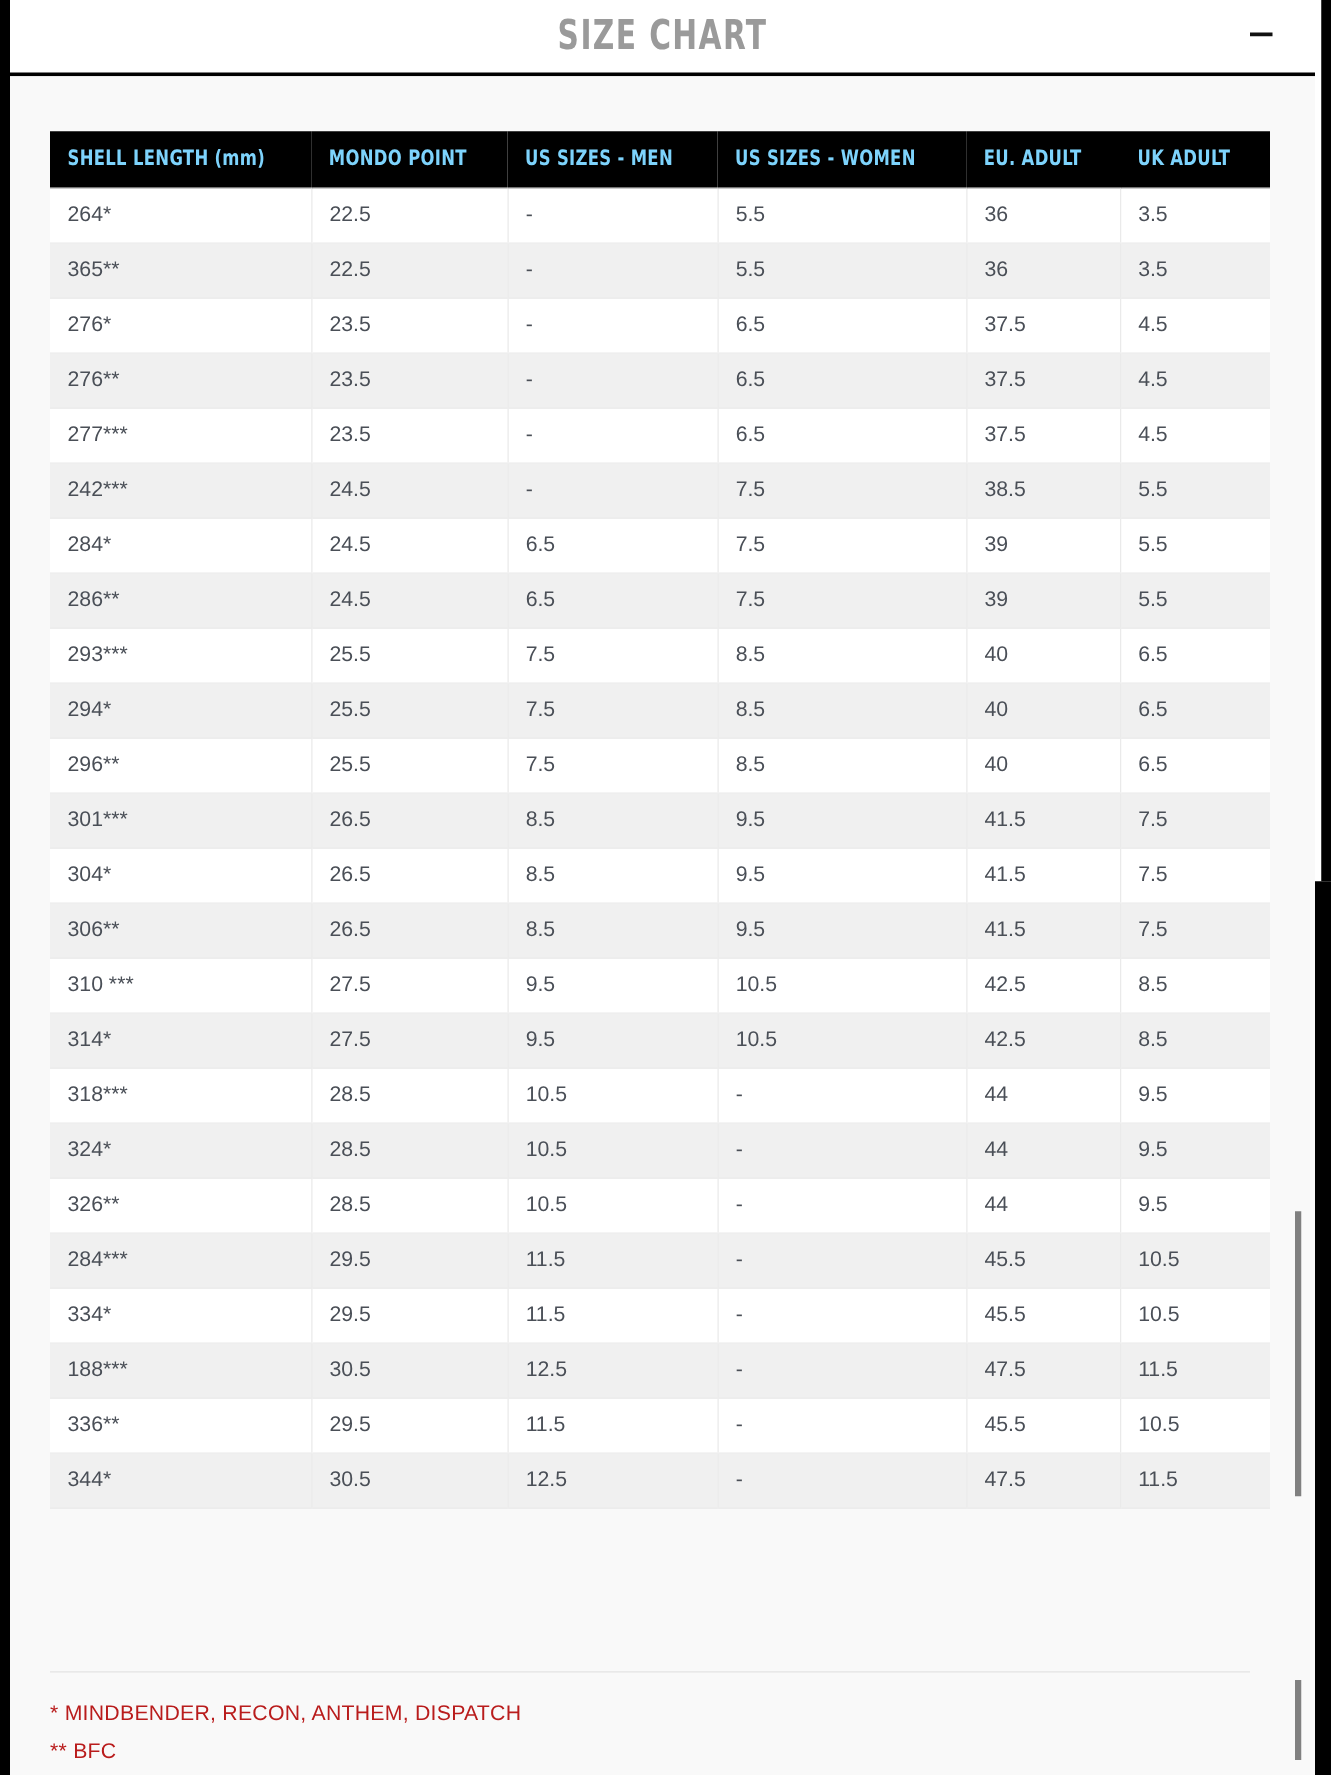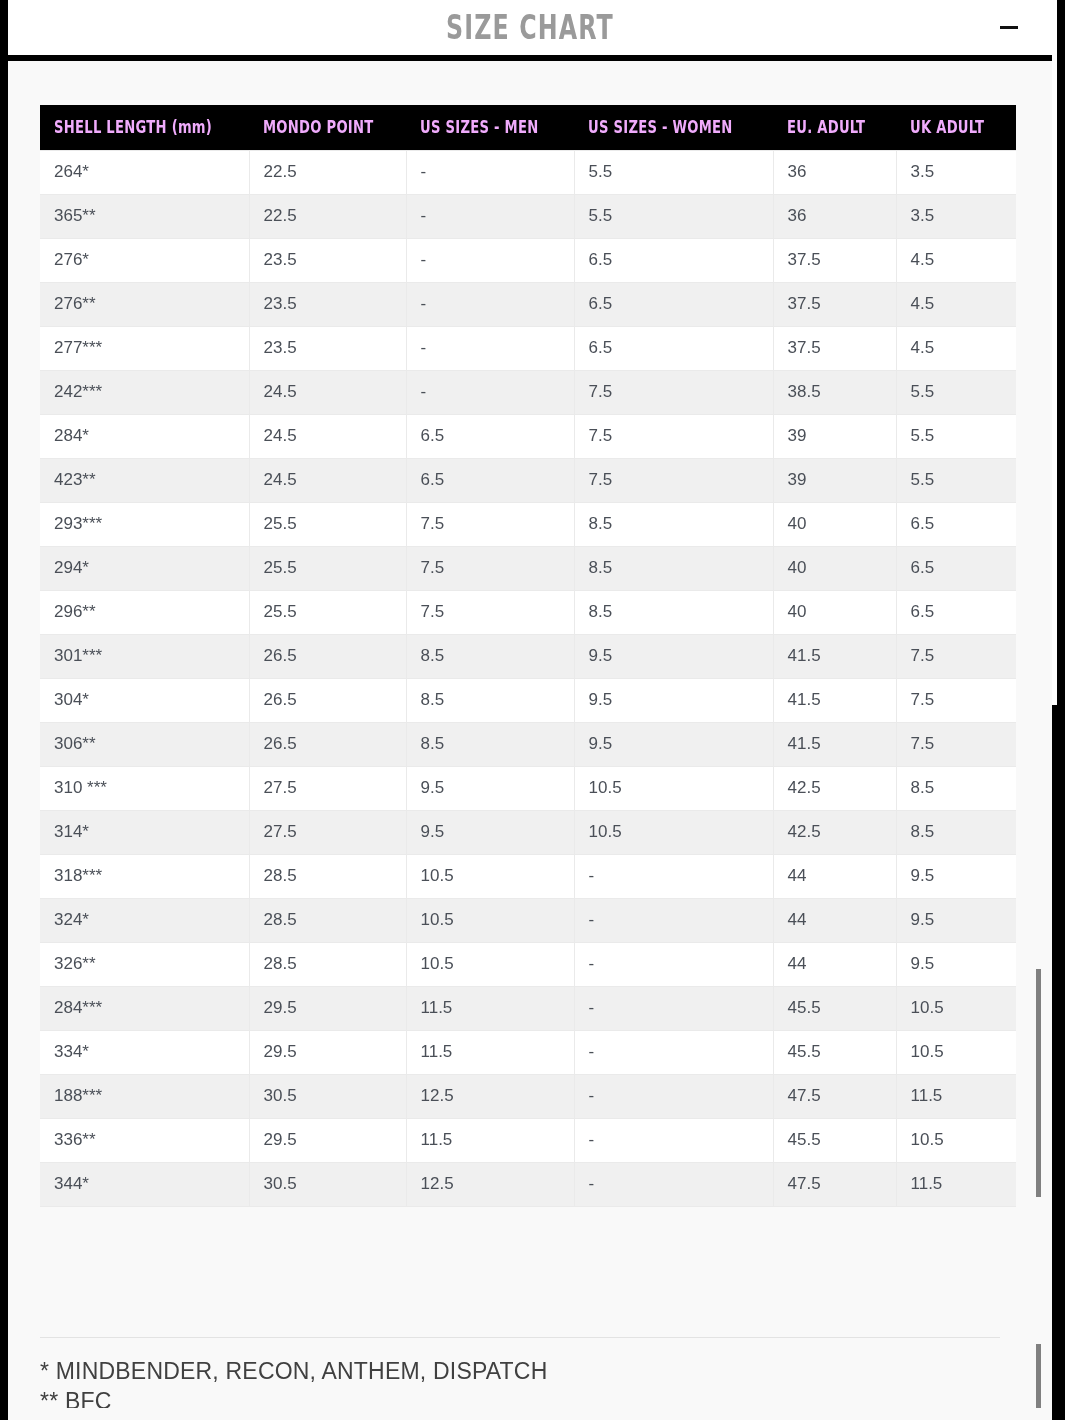--- a/index.html
+++ b/index.html
@@ -38,21 +38,21 @@
     width: 13px; height: 715px;
     background: #000000;
     z-index: 40;
   }
 
   
   .modal-header {
     position: relative;
     height: 61px;
     background: #ffffff;
-    border-bottom: 6px solid #000000;
+    border-bottom: 3px solid #000000;
     margin-left: 8px;
     margin-right: 13px;
   }
   .modal-title {
     position: absolute;
     left: 0; right: 0;
     top: 8px;
     text-align: center;
     font-family: "DejaVu Sans Condensed", "Liberation Sans Narrow", "Liberation Sans", sans-serif;
     font-size: 33px;
@@ -99,21 +99,21 @@
     background: #ffffff;
   }
 
   table.size-table {
     border-collapse: collapse;
     width: 976px;
     table-layout: fixed;
   }
   table.size-table th {
     background: #000000;
-    color: #f0abfc;
+    color: #7dd3fc;
     text-align: left;
     padding: 12px 14px 13px 14px;
     font-family: "DejaVu Sans Condensed", "Liberation Sans Narrow", "Liberation Sans", sans-serif;
     font-size: 17px;
     font-weight: 700;
     letter-spacing: 0.3px;
     white-space: nowrap;
     transform-origin: left center;
   }
   table.size-table th span.hdr {
@@ -150,22 +150,22 @@
   
   .footnotes {
     position: absolute;
     left: 32px;
     top: 1276px;
     width: 960px;
     border-top: 1px solid #e3e3e3;
     padding-top: 18px;
   }
   .footnote {
-    font-size: 23px;
-    color: #404040;
+    font-size: 17px;
+    color: #b91c1c;
     line-height: 30px;
     letter-spacing: 0.2px;
     white-space: nowrap;
   }
 
   
   .inner-scrollbar-track {
     position: absolute;
     right: 11px;
     top: 860px;
@@ -288,21 +288,21 @@
           </tr>
           <tr>
             <td>284*</td>
             <td>24.5</td>
             <td>6.5</td>
             <td>7.5</td>
             <td>39</td>
             <td>5.5</td>
           </tr>
           <tr>
-            <td>423**</td>
+            <td>286**</td>
             <td>24.5</td>
             <td>6.5</td>
             <td>7.5</td>
             <td>39</td>
             <td>5.5</td>
           </tr>
           <tr>
             <td>293***</td>
             <td>25.5</td>
             <td>7.5</td>

